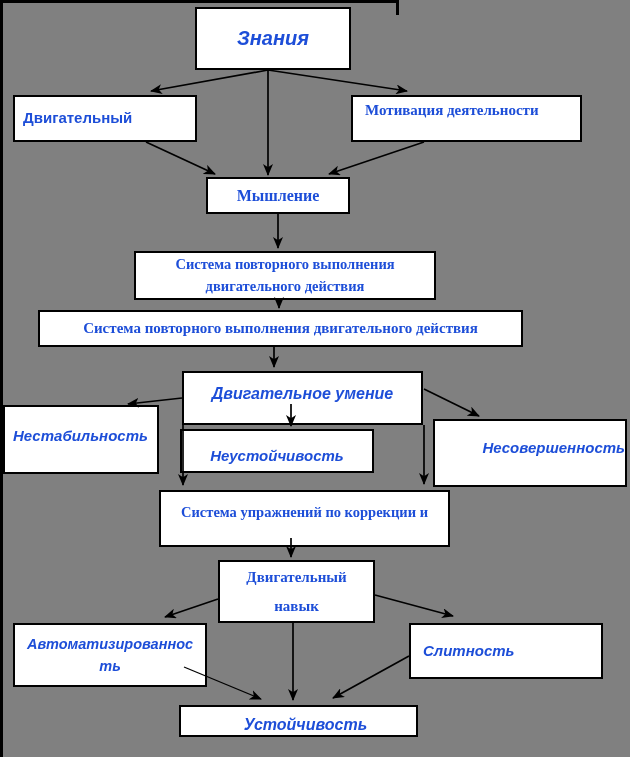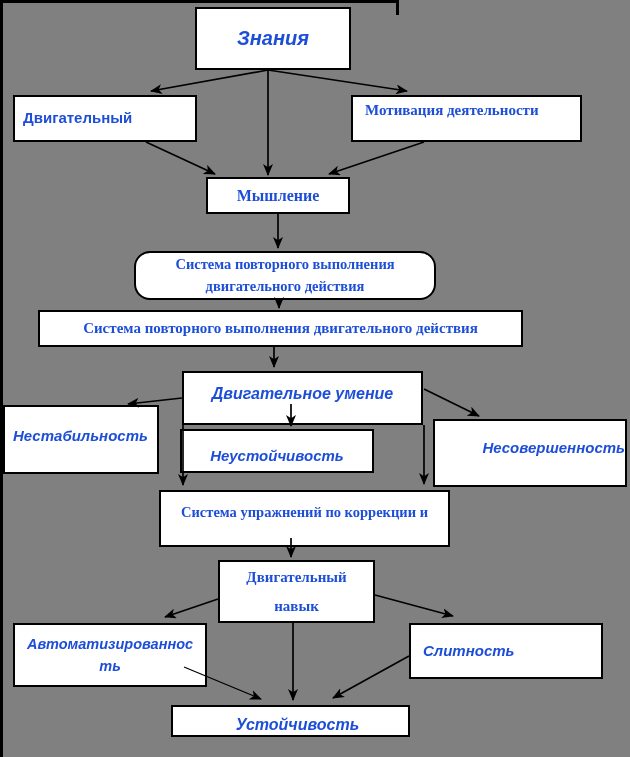--- a/index.html
+++ b/index.html
@@ -17,34 +17,34 @@
   .serif{font-family:"Liberation Serif","DejaVu Serif",serif;}
   .sansit{font-family:"Liberation Sans","DejaVu Sans",sans-serif;font-style:italic;}
   .sans{font-family:"Liberation Sans","DejaVu Sans",sans-serif;}
 
   #b-znanija{left:195px;top:7px;width:156px;height:63px;font-size:20px;}
   #b-dvigatelnyj{left:13px;top:95px;width:184px;height:47px;font-size:15px;
       align-items:flex-start;text-align:left;padding-left:8px;justify-content:center;}
   #b-motivacija{left:351px;top:95px;width:231px;height:47px;font-size:15px;
       align-items:flex-start;text-align:left;padding:4px 0 0 12px;justify-content:flex-start;}
   #b-myshlenie{left:206px;top:177px;width:144px;height:37px;font-size:16px;}
-  #b-sistema2{left:134px;top:251px;width:302px;height:49px;font-size:14.5px;line-height:1.45;border-radius:16px;}
+  #b-sistema2{left:134px;top:251px;width:302px;height:49px;font-size:14.5px;line-height:1.45;}
   #b-sistemaw{left:38px;top:310px;width:485px;height:37px;font-size:15px;}
   #b-umenie{left:182px;top:371px;width:241px;height:54px;font-size:16px;padding-bottom:8px;}
   #b-nestabilnost{left:3px;top:405px;width:156px;height:69px;font-size:15px;
       align-items:flex-start;text-align:left;padding:20px 0 0 8px;justify-content:flex-start;}
   #b-neustojchivost{left:180px;top:429px;width:194px;height:44px;font-size:15px;padding-top:10px;}
   #b-nesovershennost{left:433px;top:419px;width:194px;height:68px;font-size:15px;padding-bottom:10px;align-items:flex-end;}
   #b-uprazhnenij{left:147px;top:490px;width:291px;height:57px;font-size:14.5px;
       line-height:1.5;padding-bottom:12px;margin-left:12px;}
   #b-navyk{left:218px;top:560px;width:157px;height:63px;font-size:15px;line-height:1.9;}
   #b-avtomat{left:13px;top:623px;width:194px;height:64px;font-size:14.5px;line-height:1.55;}
   #b-slitnost{left:409px;top:623px;width:194px;height:56px;font-size:15px;
       align-items:flex-start;text-align:left;padding-left:12px;justify-content:center;}
-  #b-ustojchivost{left:171px;top:705px;width:239px;height:32px;font-size:16px;padding-top:8px;padding-left:14px;}
+  #b-ustojchivost{left:179px;top:705px;width:239px;height:32px;font-size:16px;padding-top:8px;padding-left:14px;}
 
   #arrows{position:absolute;left:0;top:0;z-index:2;pointer-events:none;}
   .frame{position:absolute;background:#000;z-index:3;}
   #frame-left{left:0;top:0;width:3px;height:757px;}
   #frame-top{left:0;top:0;width:399px;height:3px;}
   #frame-stub{left:396px;top:0;width:3px;height:15px;}
 </style>
 </head>
 <body>
 

